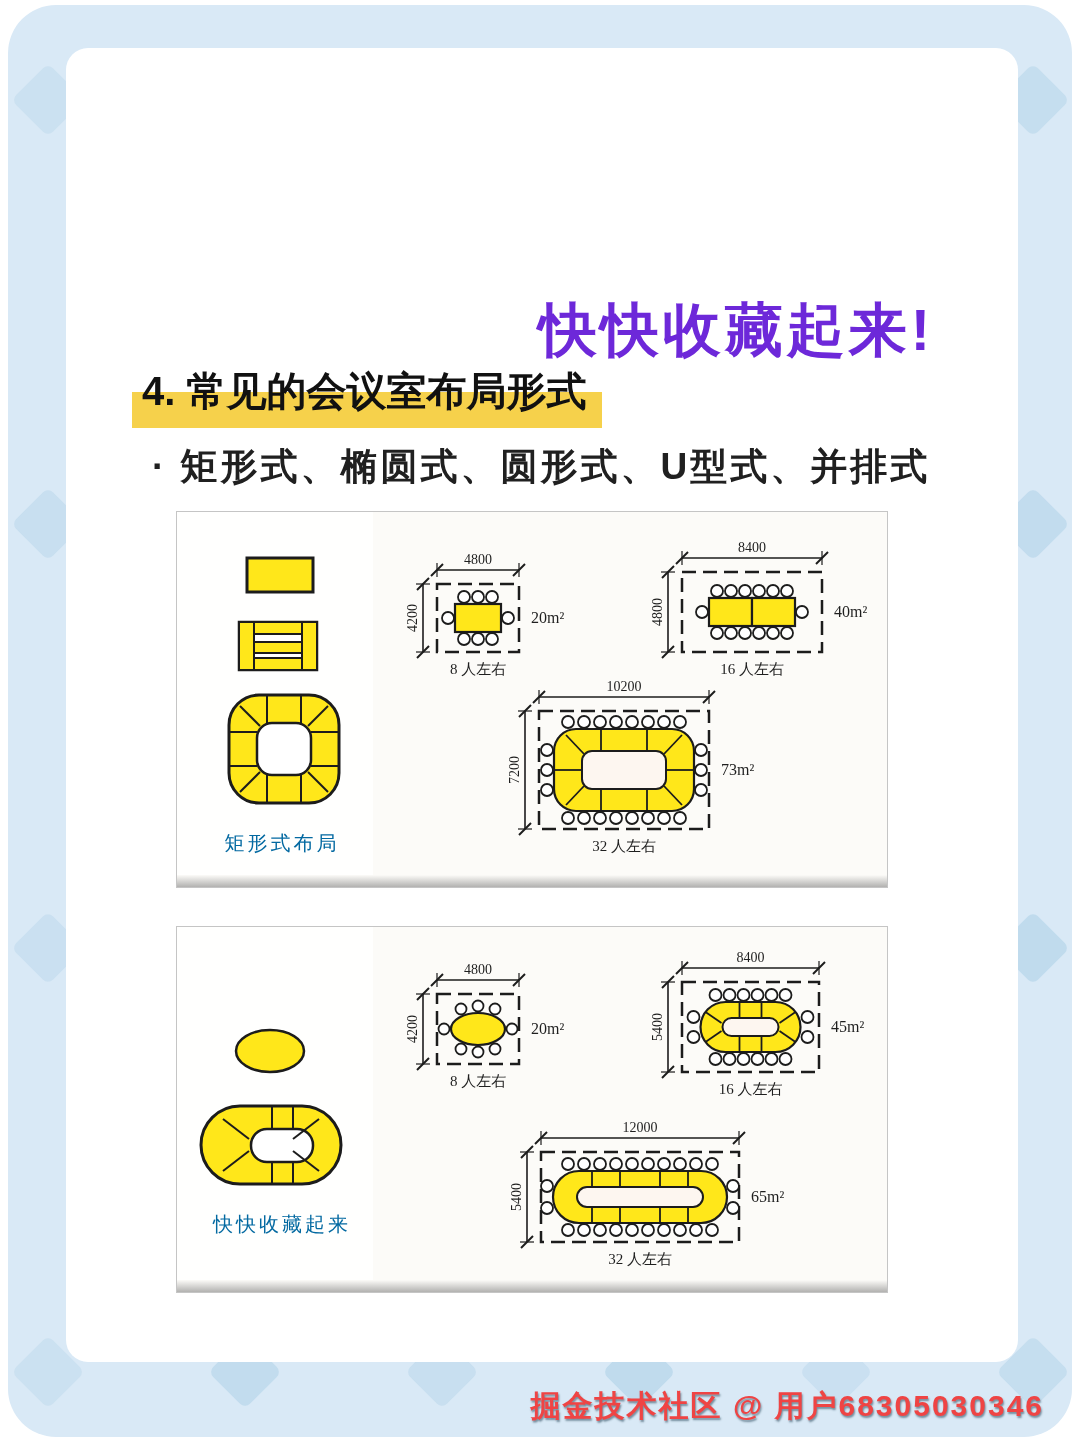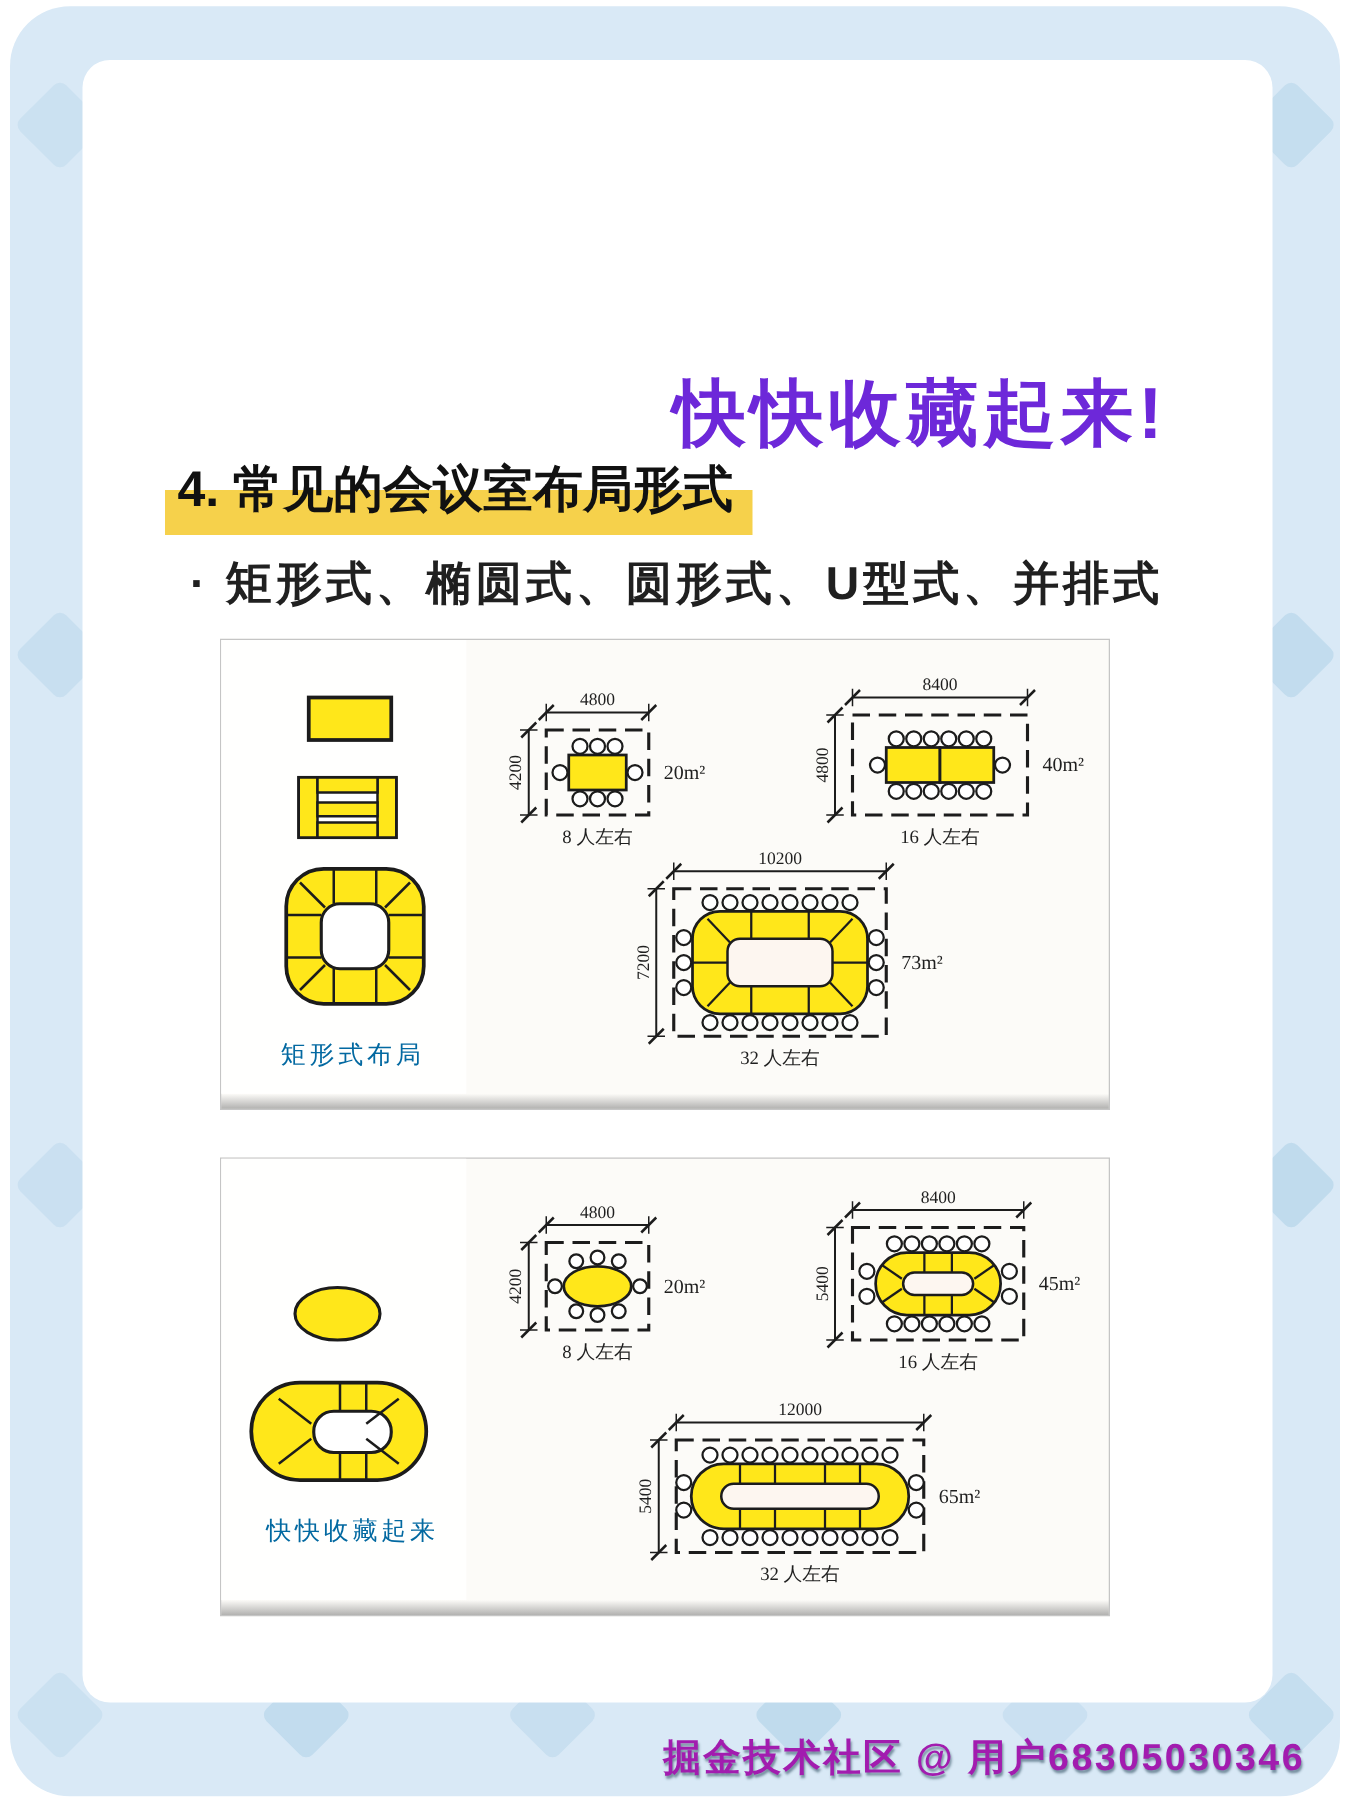--- a/index.html
+++ b/index.html
@@ -26,21 +26,21 @@
   .panel2{top:878px;height:365px;}
   .panel::before{content:'';position:absolute;left:0;top:0;bottom:12px;width:196px;background:#fffffe;}
   .panel::after{content:'';position:absolute;left:0;right:0;bottom:0;height:12px;
       background:linear-gradient(rgba(255,255,255,0),rgba(105,105,105,.5));}
   .legend-svg{position:absolute;}
   .legend-label{position:absolute;left:10px;width:190px;text-align:center;font-size:20px;
       color:#0369a1;letter-spacing:3px;font-weight:500;}
   .panel1 .legend-label{top:318px;}
   .panel2 .legend-label{top:284px;}
   .room{position:absolute;}
-  .footer{position:absolute;top:1386px;right:36px;font-size:30px;font-weight:600;color:#a21caf;
+  .footer{position:absolute;top:1386px;right:36px;font-size:30px;font-weight:600;color:#ef4444;
       letter-spacing:2px;text-shadow:1px 2px 2px rgba(110,135,152,.95);}
 </style>
 </head>
 <body>
 
 <div class="bg" id="bg">
     <div class="diamond" style="left: 14px; top: 69px; opacity: 0.5;"></div>
     <div class="diamond" style="left: 211px; top: 69px; opacity: 0.85;"></div>
     <div class="diamond" style="left: 408px; top: 69px; opacity: 0.62;"></div>
     <div class="diamond" style="left: 605px; top: 69px; opacity: 0.9;"></div>

